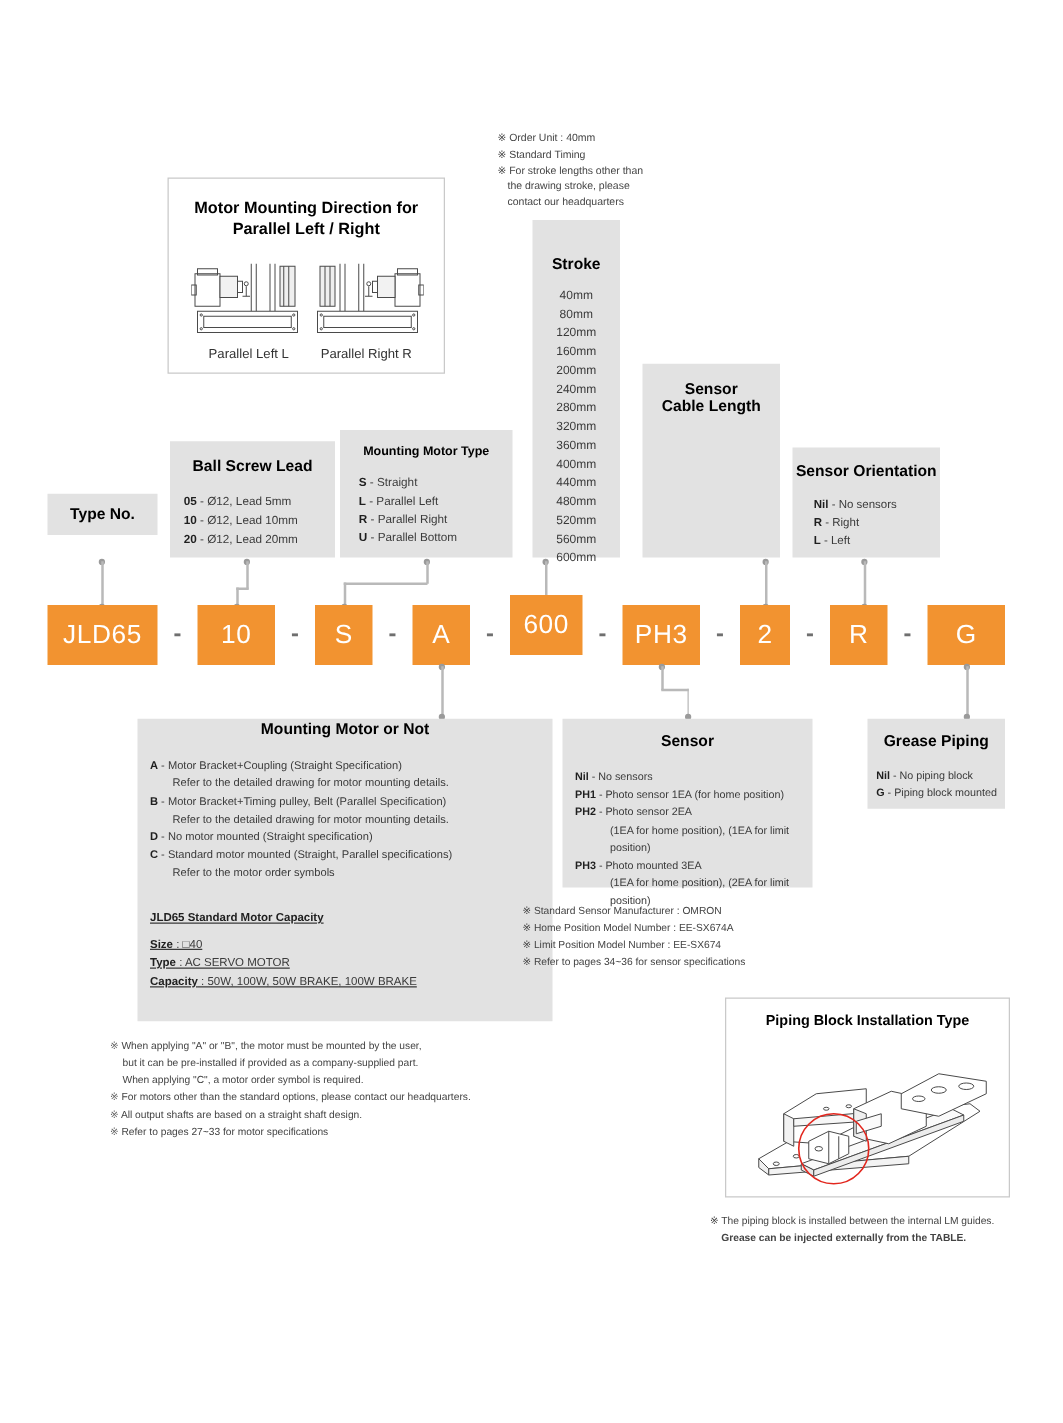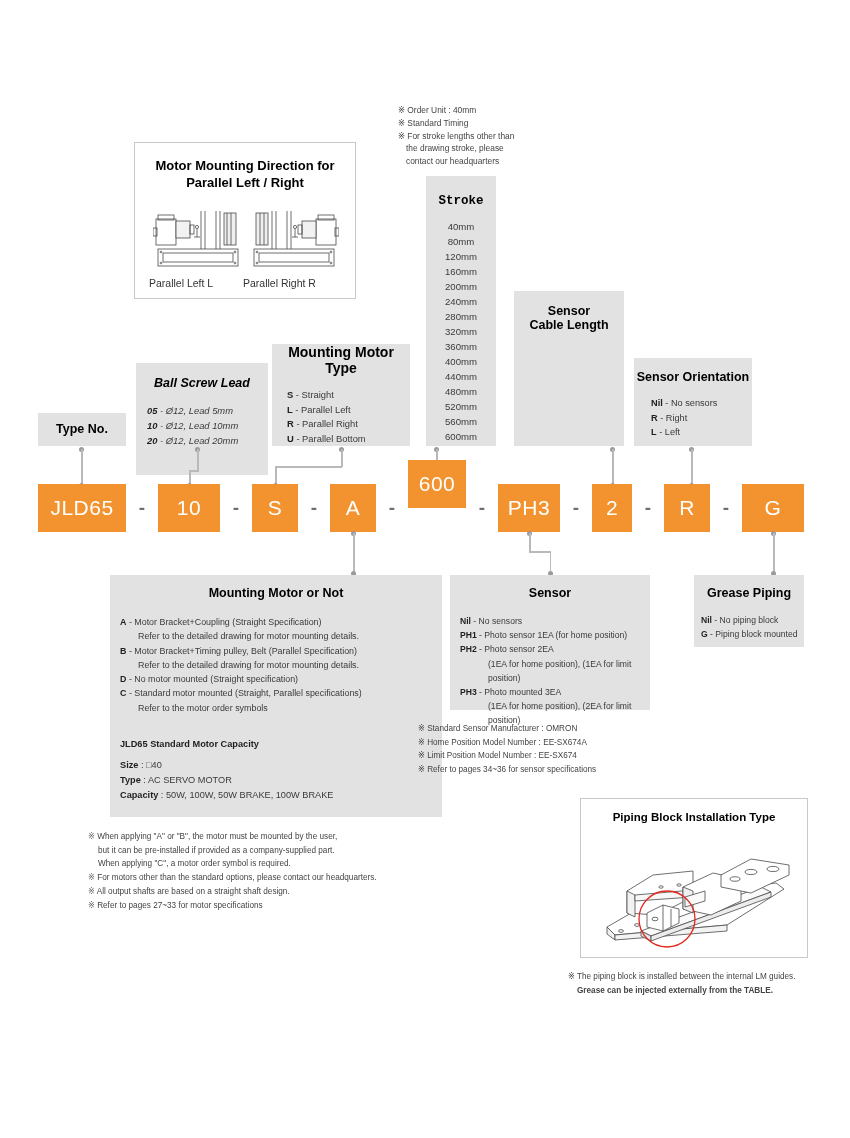--- a/index.html
+++ b/index.html
@@ -21,21 +21,21 @@
   }
   .dash{
     position:absolute;color:#6f6f6f;font-weight:bold;font-size:19px;
     display:flex;align-items:center;justify-content:center;
   }
   .conn{position:absolute;background:#b9b9b9;}
   .dot{position:absolute;width:5px;height:5px;border-radius:50%;background:#9a9a9a;}
   .note{position:absolute;color:#444;line-height:1.45;}
   .note .mk{color:#666;}
   .framebox{position:absolute;border:1px solid #c9c9c9;background:#fff;box-sizing:border-box;}
-  .fig-cap{position:absolute;color:#333;}
+  .fig-cap{position:absolute;text-align:center;color:#333;}
   .list-row{white-space:nowrap;}
   b.code{font-weight:bold;color:#1f1f1f;}
   .ind{padding-left:18px;display:block;}
   .ind2{padding-left:28px;display:block;}
   svg{display:block;}
 </style>
 </head>
 <body>
 
 <div class="framebox" style="left:134px;top:142px;width:222px;height:157px;">
@@ -102,21 +102,21 @@
 
 <div class="note" style="left:398px;top:104px;width:150px;font-size:8.4px;line-height:1.52;">
   <div>※ Order Unit : 40mm</div>
   <div>※ Standard Timing</div>
   <div>※ For stroke lengths other than</div>
   <div class="ind" style="padding-left:8px;">the drawing stroke, please</div>
   <div class="ind" style="padding-left:8px;">contact our headquarters</div>
 </div>
 
 <div class="panel" style="left:426px;top:176px;width:70px;height:270px;">
-  <div class="panel-title" style="margin-top:18px;font-size:12.5px;font-family:Liberation Mono, monospace;">Stroke</div>
+  <div class="panel-title" style="margin-top:28px;font-size:12.5px;">Stroke</div>
   <div class="panel-body" style="margin-top:11px;text-align:center;font-size:9.6px;line-height:15px;">
     <div>40mm</div>
     <div>80mm</div>
     <div>120mm</div>
     <div>160mm</div>
     <div>200mm</div>
     <div>240mm</div>
     <div>280mm</div>
     <div>320mm</div>
     <div>360mm</div>
@@ -127,49 +127,49 @@
     <div>560mm</div>
     <div>600mm</div>
   </div>
 </div>
 
 <div class="panel" style="left:514px;top:291px;width:110px;height:155px;">
   <div class="panel-title" style="margin-top:13px;font-size:12.5px;">Sensor</div>
   <div class="panel-title" style="font-size:12.5px;">Cable Length</div>
 </div>
 
-<div class="panel" style="left:136px;top:363px;width:132px;height:112px;font-style:italic;">
+<div class="panel" style="left:136px;top:353px;width:132px;height:93px;">
   <div class="panel-title" style="margin-top:13px;font-size:12.5px;">Ball Screw Lead</div>
   <div class="panel-body" style="margin:13px 0 0 11px;font-size:9.4px;line-height:15px;">
     <div class="list-row"><b class="code">05</b><span> - Ø12, Lead 5mm</span></div>
     <div class="list-row"><b class="code">10</b><span> - Ø12, Lead 10mm</span></div>
     <div class="list-row"><b class="code">20</b><span> - Ø12, Lead 20mm</span></div>
   </div>
 </div>
 
 <div class="panel" style="left:272px;top:344px;width:138px;height:102px;">
-  <div class="panel-title" style="font-size:14px;">Mounting Motor Type</div>
+  <div class="panel-title" style="margin-top:12px;font-size:10px;">Mounting Motor Type</div>
   <div class="panel-body" style="margin:12px 0 0 15px;font-size:9.4px;line-height:14.6px;">
     <div class="list-row"><b class="code">S</b><span> - Straight</span></div>
     <div class="list-row"><b class="code">L</b><span> - Parallel Left</span></div>
     <div class="list-row"><b class="code">R</b><span> - Parallel Right</span></div>
     <div class="list-row"><b class="code">U</b><span> - Parallel Bottom</span></div>
   </div>
 </div>
 
 <div class="panel" style="left:634px;top:358px;width:118px;height:88px;">
   <div class="panel-title" style="margin-top:12px;font-size:12.5px;">Sensor Orientation</div>
   <div class="panel-body" style="margin:12px 0 0 17px;font-size:9.2px;line-height:14.5px;">
     <div class="list-row"><b class="code">Nil</b><span> - No sensors</span></div>
     <div class="list-row"><b class="code">R</b><span> - Right</span></div>
     <div class="list-row"><b class="code">L</b><span> - Left</span></div>
   </div>
 </div>
 
-<div class="panel" style="left:38px;top:413px;width:88px;height:33px;">
+<div class="panel" style="left:38px;top:395px;width:88px;height:33px;">
   <div class="panel-title" style="margin-top:9px;font-size:12.5px;">Type No.</div>
 </div>
 
 <div class="dot" style="left:79px;top:447px;"></div>
 <div class="conn" style="left:81px;top:449px;width:1.5px;height:35px;"></div>
 <div class="dot" style="left:79px;top:483px;"></div>
 
 <div class="dot" style="left:195px;top:447px;"></div>
 <div class="conn" style="left:197px;top:449px;width:1.5px;height:22px;"></div>
 <div class="conn" style="left:189px;top:470px;width:9.5px;height:1.5px;"></div>
@@ -195,21 +195,21 @@
 <div class="dot" style="left:689px;top:483px;"></div>
 
 <div class="code-box" style="left:38px;top:484px;width:88px;height:48px;">JLD65</div>
 <div class="dash" style="left:126px;top:484px;width:32px;height:48px;">-</div>
 <div class="code-box" style="left:158px;top:484px;width:62px;height:48px;">10</div>
 <div class="dash" style="left:220px;top:484px;width:32px;height:48px;">-</div>
 <div class="code-box" style="left:252px;top:484px;width:46px;height:48px;">S</div>
 <div class="dash" style="left:298px;top:484px;width:32px;height:48px;">-</div>
 <div class="code-box" style="left:330px;top:484px;width:46px;height:48px;">A</div>
 <div class="dash" style="left:376px;top:484px;width:32px;height:48px;">-</div>
-<div class="code-box" style="left:408px;top:460px;width:58px;height:48px;">600</div>
+<div class="code-box" style="left:408px;top:476px;width:58px;height:48px;">600</div>
 <div class="dash" style="left:466px;top:484px;width:32px;height:48px;">-</div>
 <div class="code-box" style="left:498px;top:484px;width:62px;height:48px;">PH3</div>
 <div class="dash" style="left:560px;top:484px;width:32px;height:48px;">-</div>
 <div class="code-box" style="left:592px;top:484px;width:40px;height:48px;">2</div>
 <div class="dash" style="left:632px;top:484px;width:32px;height:48px;">-</div>
 <div class="code-box" style="left:664px;top:484px;width:46px;height:48px;">R</div>
 <div class="dash" style="left:710px;top:484px;width:32px;height:48px;">-</div>
 <div class="code-box" style="left:742px;top:484px;width:62px;height:48px;">G</div>
 
 <div class="dot" style="left:351px;top:531px;"></div>
@@ -220,39 +220,39 @@
 <div class="conn" style="left:529px;top:533px;width:1.5px;height:19px;"></div>
 <div class="conn" style="left:529px;top:551px;width:22px;height:1.5px;"></div>
 <div class="conn" style="left:549.5px;top:551px;width:1.5px;height:22px;"></div>
 <div class="dot" style="left:548px;top:571px;"></div>
 
 <div class="dot" style="left:771px;top:531px;"></div>
 <div class="conn" style="left:773px;top:533px;width:1.5px;height:42px;"></div>
 <div class="dot" style="left:771px;top:571px;"></div>
 
 <div class="panel" style="left:110px;top:575px;width:332px;height:242px;">
-  <div class="panel-title" style="margin-top:11px;font-size:12.5px;">Mounting Motor or Not</div>
+  <div class="panel-title" style="margin-top:1px;font-size:12.5px;">Mounting Motor or Not</div>
   <div class="panel-body" style="margin:15px 0 0 10px;font-size:8.9px;line-height:14.3px;">
     <div>
       <span class="list-row"><b class="code">A</b><span> - Motor Bracket+Coupling (Straight Specification)</span></span>
       <span class="ind">Refer to the detailed drawing for motor mounting details.</span>
     </div>
     <div>
       <span class="list-row"><b class="code">B</b><span> - Motor Bracket+Timing pulley, Belt (Parallel Specification)</span></span>
       <span class="ind">Refer to the detailed drawing for motor mounting details.</span>
     </div>
     <div>
       <span class="list-row"><b class="code">D</b><span> - No motor mounted (Straight specification)</span></span>
     </div>
     <div>
       <span class="list-row"><b class="code">C</b><span> - Standard motor mounted (Straight, Parallel specifications)</span></span>
       <span class="ind">Refer to the motor order symbols</span>
     </div>
   </div>
-  <div class="panel-body" style="margin:22px 0 0 10px;font-size:9.2px;line-height:15px;">
+  <div class="panel-body" style="margin:22px 0 0 10px;font-size:9.2px;line-height:15px;text-decoration:underline;">
     <div style="font-weight:bold;color:#1f1f1f;">JLD65 Standard Motor Capacity</div>
     <div style="margin-top:6px;" class="list-row"><b class="code">Size</b><span> :  □40</span></div>
     <div class="list-row"><b class="code">Type</b><span>  : AC SERVO MOTOR</span></div>
     <div class="list-row"><b class="code">Capacity</b><span>  :  50W, 100W, 50W BRAKE, 100W BRAKE</span></div>
   </div>
 </div>
 
 <div class="panel" style="left:450px;top:575px;width:200px;height:135px;">
   <div class="panel-title" style="margin-top:11px;font-size:12.5px;">Sensor</div>
   <div class="panel-body" style="margin:14px 0 0 10px;font-size:8.6px;line-height:14.2px;">

